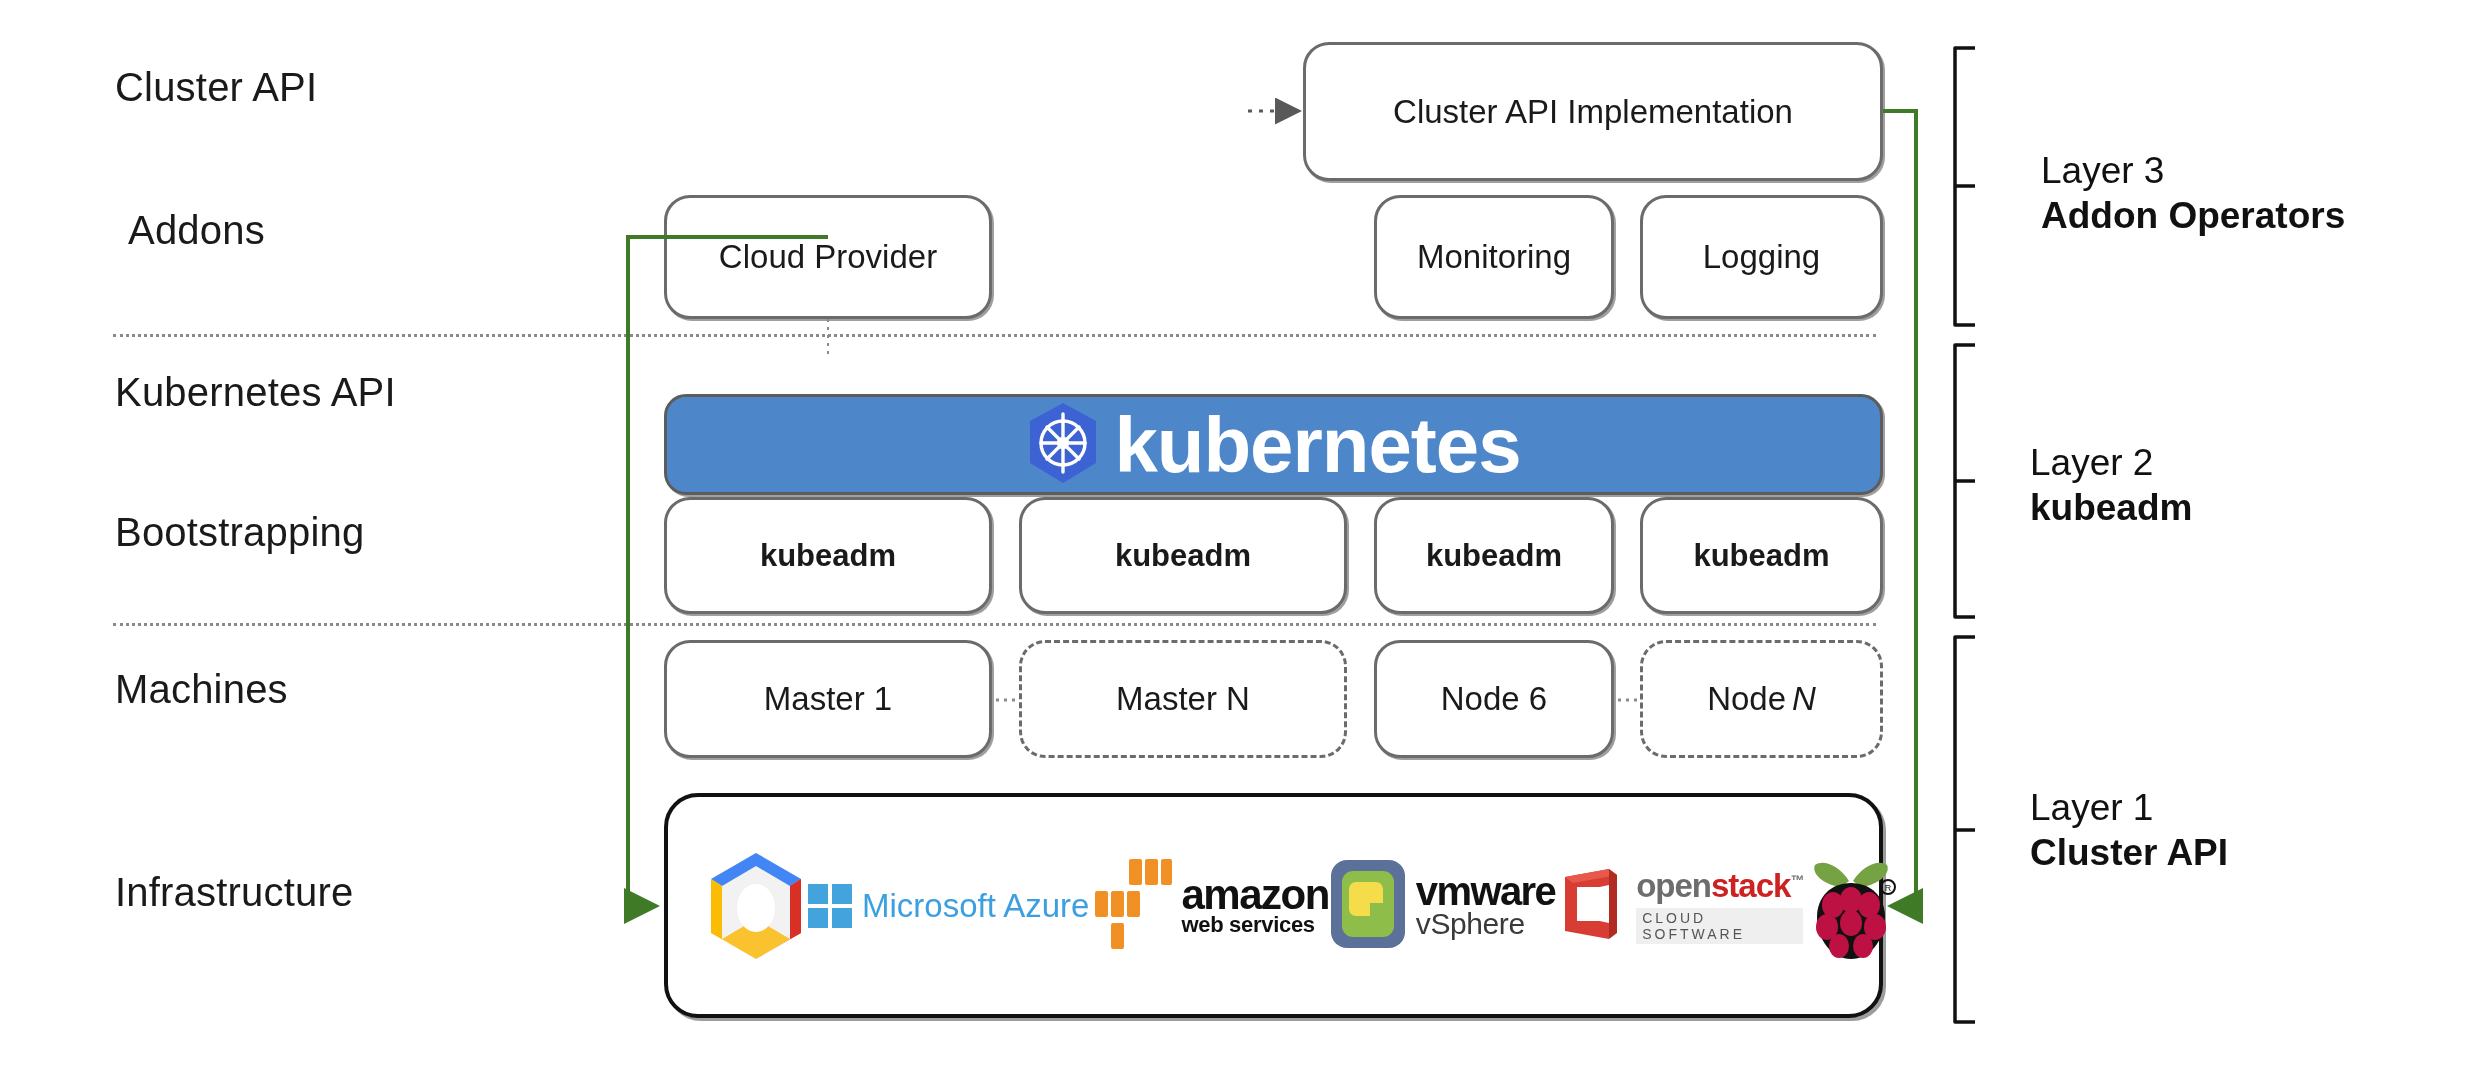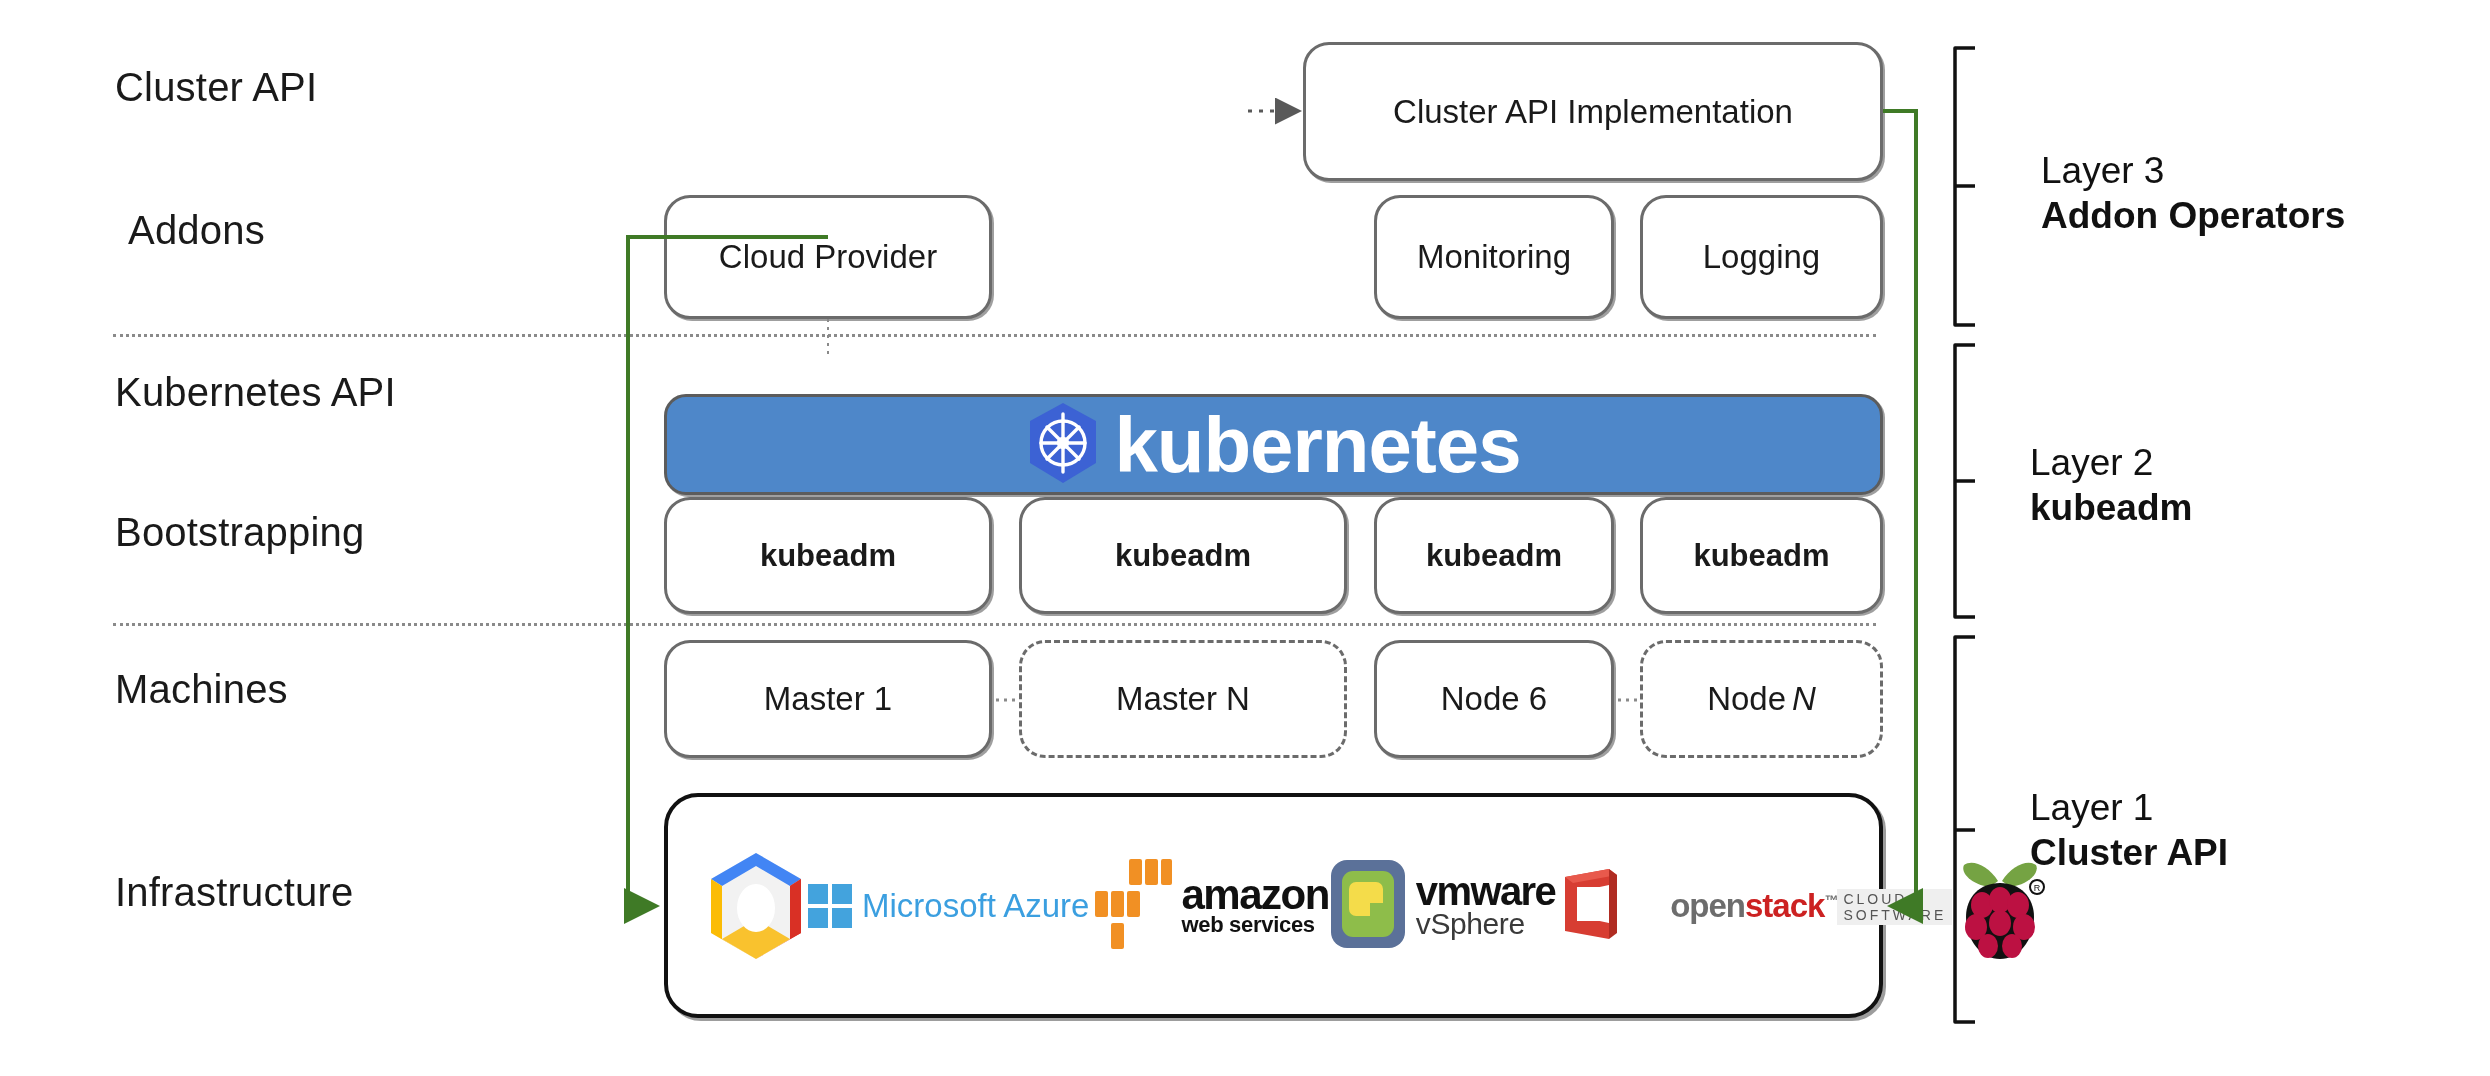--- a/index.html
+++ b/index.html
@@ -116,21 +116,21 @@
   .aws-ws { font-size: 22px; font-weight: bold; color: #111111; letter-spacing: -0.3px; }
 
   
   .vmware { display: flex; align-items: center; gap: 9px; }
   .vm-text { display: flex; flex-direction: column; align-items: flex-start; line-height: 0.92; }
   .vm-name { font-size: 40px; font-weight: bold; color: #111111; letter-spacing: -1.6px; }
   .vm-sphere { font-size: 30px; color: #3a3a3a; letter-spacing: -0.4px; }
 
   
   .openstack { display: flex; align-items: center; gap: 9px; }
-  .os-text { display: flex; flex-direction: row; align-items: center; margin-left: 34px; }
+  .os-text { display: flex; flex-direction: column; align-items: center; }
   .os-name { font-size: 33px; font-weight: bold; letter-spacing: -1px; }
   .os-open { color: #6d6d6d; }
   .os-stack { color: #cc2222; }
   .os-tm { font-size: 14px; color: #6d6d6d; vertical-align: super; }
   .os-sub {
     font-size: 14px;
     letter-spacing: 3px;
     color: #555555;
     background: #efefef;
     padding: 2px 6px;

